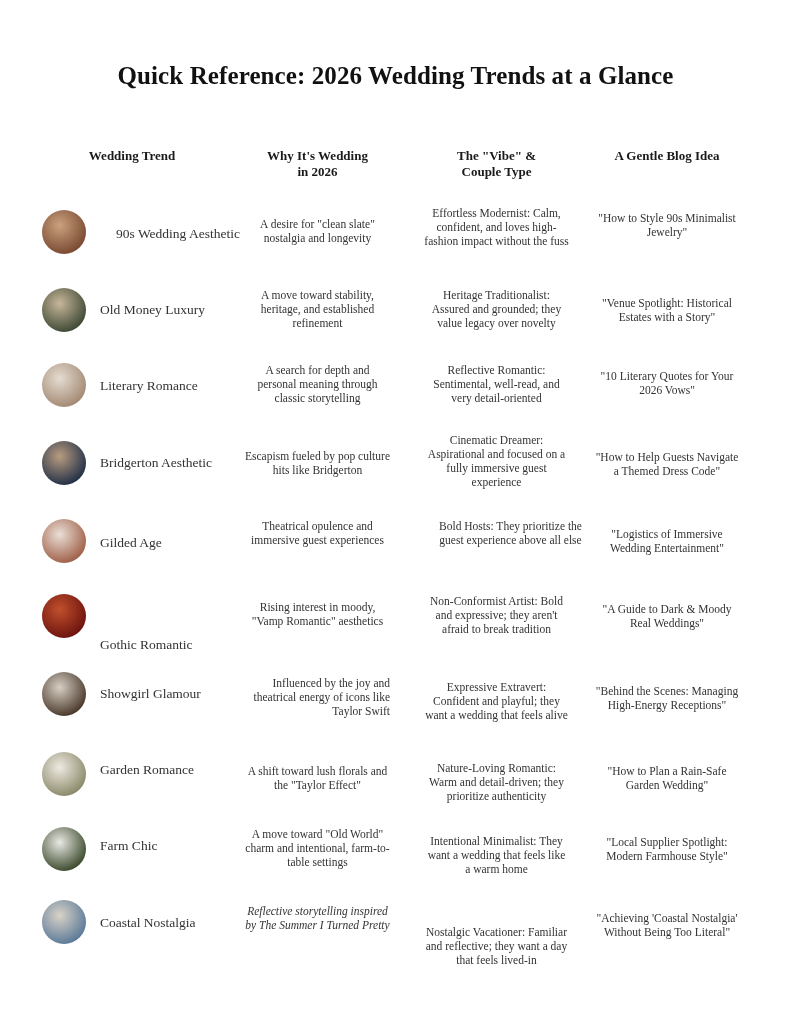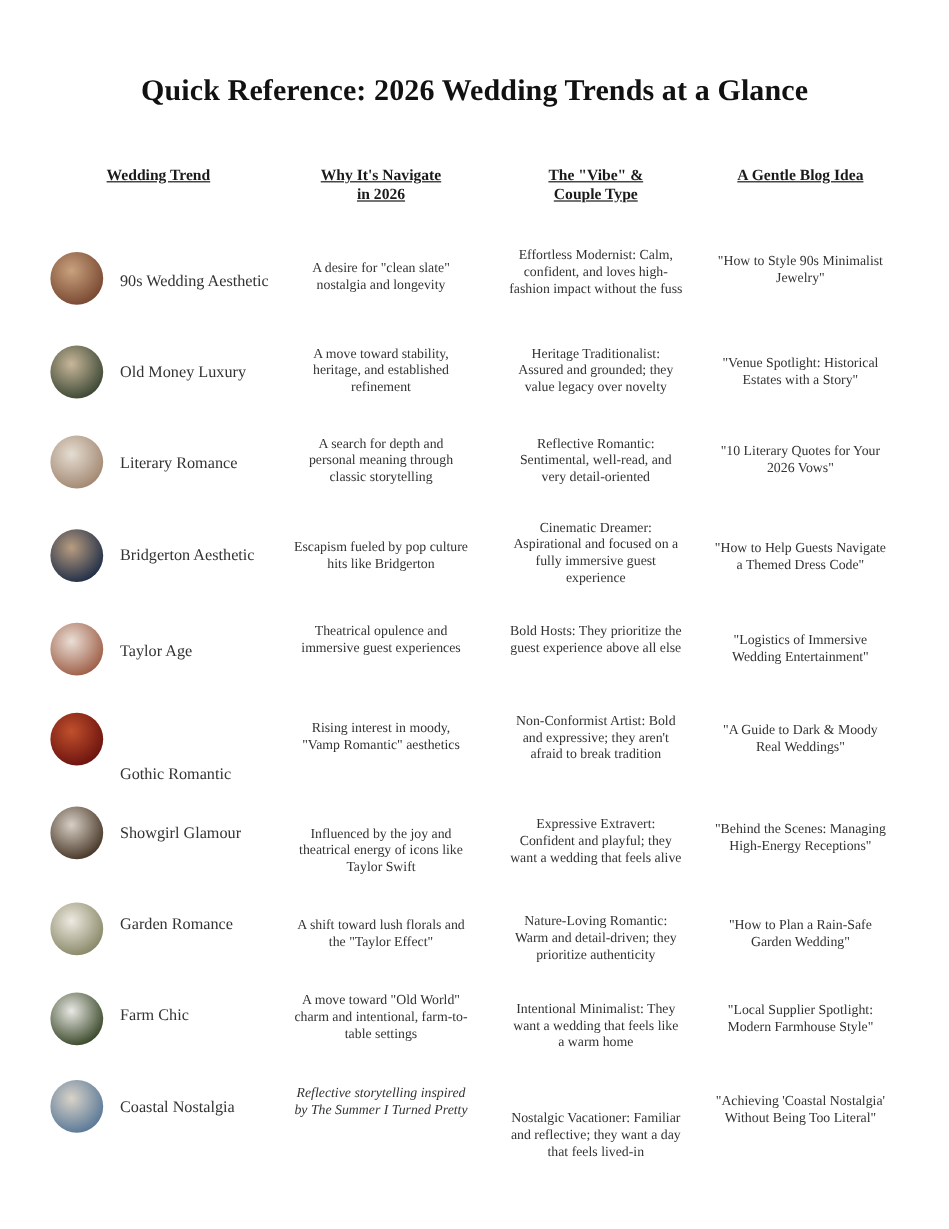--- a/index.html
+++ b/index.html
@@ -1,46 +1,46 @@
 <!DOCTYPE html>
 <html><head>
 <meta charset="utf-8">
 <style>
   html, body { margin: 0; padding: 0; background: #ffffff; }
   body { width: 791px; height: 1024px; position: relative; overflow: hidden; color: #2a2a2a; font-family: "DejaVu Serif", "Liberation Serif", serif; }
   .title { position: absolute; top: 62px; left: 0; width: 791px; text-align: center; font-family: "Liberation Serif", serif; font-weight: bold; font-size: 25px; color: #111; letter-spacing: 0.1px; }
-  .hdr { position: absolute; top: 138px; font-family: "Liberation Serif", serif; font-weight: bold; font-size: 13px; color: #1a1a1a; text-align: center; line-height: 16px; text-decoration: underline; }
+  .hdr { position: absolute; top: 148px; font-family: "Liberation Serif", serif; font-weight: bold; font-size: 13px; color: #1a1a1a; text-align: center; line-height: 16px; }
   .row { position: absolute; left: 0; width: 791px; }
   .avatar { position: absolute; left: 42px; width: 44px; height: 44px; border-radius: 50%; overflow: hidden; }
   .trend { position: absolute; left: 100px; font-family: "Liberation Serif", serif; font-size: 13.5px; color: #333; white-space: nowrap; }
   .cell { position: absolute; text-align: center; font-family: "Liberation Serif", serif; font-size: 11.5px; line-height: 14px; color: #333; }
   .c2 { left: 245px; width: 145px; }
   .c3 { left: 424px; width: 145px; }
   .c4 { left: 592px; width: 150px; }
 </style>
 </head>
 <body>
 
 <div class="title">Quick Reference: 2026 Wedding Trends at a Glance</div>
 
 <div class="hdr" style="left:72px;width:120px;">Wedding Trend</div>
 <div class="hdr" style="left:245px;width:145px;">
-  <div>Why It's Navigate</div>
+  <div>Why It's Wedding</div>
   <div>in 2026</div>
 </div>
 <div class="hdr" style="left:424px;width:145px;">
   <div>The "Vibe" &amp;</div>
   <div>Couple Type</div>
 </div>
 <div class="hdr" style="left:592px;width:150px;">A Gentle Blog Idea</div>
 
 <div id="rows">
     <div class="row" style="top: 210px;">
       <div class="avatar" style="top: 0px; background: radial-gradient(circle at 40% 35%, rgb(201, 162, 127) 0%, rgb(122, 74, 50) 75%);"></div>
-      <div class="trend" style="top: 16px;">90s Wedding Aesthetic</div>
+      <div class="trend" style="top: 16px; margin-left: 16px;">90s Wedding Aesthetic</div>
       <div class="cell c2" style="top: 7px;">A desire for "clean slate" nostalgia and longevity</div>
       <div class="cell c3" style="top: -4px;">Effortless Modernist: Calm, confident, and loves high-fashion impact without the fuss</div>
       <div class="cell c4" style="top: 1px;">"How to Style 90s Minimalist Jewelry"</div>
     </div>
     <div class="row" style="top: 288px;">
       <div class="avatar" style="top: 0px; background: radial-gradient(circle at 40% 35%, rgb(200, 183, 154) 0%, rgb(63, 74, 54) 75%);"></div>
       <div class="trend" style="top: 14px;">Old Money Luxury</div>
       <div class="cell c2" style="top: 0px;">A move toward stability, heritage, and established refinement</div>
       <div class="cell c3" style="top: 0px;">Heritage Traditionalist: Assured and grounded; they value legacy over novelty</div>
       <div class="cell c4" style="top: 8px;">"Venue Spotlight: Historical Estates with a Story"</div>
@@ -54,36 +54,36 @@
     </div>
     <div class="row" style="top: 441px;">
       <div class="avatar" style="top: 0px; background: radial-gradient(circle at 40% 35%, rgb(185, 156, 128) 0%, rgb(35, 49, 72) 75%);"></div>
       <div class="trend" style="top: 14px;">Bridgerton Aesthetic</div>
       <div class="cell c2" style="top: 8px;">Escapism fueled by pop culture hits like Bridgerton</div>
       <div class="cell c3" style="top: -8px;">Cinematic Dreamer: Aspirational and focused on a fully immersive guest experience</div>
       <div class="cell c4" style="top: 9px;">"How to Help Guests Navigate a Themed Dress Code"</div>
     </div>
     <div class="row" style="top: 519px;">
       <div class="avatar" style="top: 0px; background: radial-gradient(circle at 40% 35%, rgb(234, 223, 214) 0%, rgb(160, 97, 74) 75%);"></div>
-      <div class="trend" style="top: 16px;">Taylor Age</div>
+      <div class="trend" style="top: 16px;">Gilded Age</div>
       <div class="cell c2" style="top: 0px;">Theatrical opulence and immersive guest experiences</div>
-      <div class="cell c3" style="top: 0px;">Bold Hosts: They prioritize the guest experience above all else</div>
+      <div class="cell c3" style="top: 0px; margin-left: 14px;">Bold Hosts: They prioritize the guest experience above all else</div>
       <div class="cell c4" style="top: 8px;">"Logistics of Immersive Wedding Entertainment"</div>
     </div>
     <div class="row" style="top: 594px;">
       <div class="avatar" style="top: 0px; background: radial-gradient(circle at 40% 35%, rgb(192, 80, 44) 0%, rgb(110, 20, 16) 75%);"></div>
       <div class="trend" style="top: 15px; margin-top: 28px;">Gothic Romantic</div>
       <div class="cell c2" style="top: 6px;">Rising interest in moody, "Vamp Romantic" aesthetics</div>
       <div class="cell c3" style="top: 0px;">Non-Conformist Artist: Bold and expressive; they aren't afraid to break tradition</div>
       <div class="cell c4" style="top: 8px;">"A Guide to Dark &amp; Moody Real Weddings"</div>
     </div>
     <div class="row" style="top: 672px;">
       <div class="avatar" style="top: 0px; background: radial-gradient(circle at 40% 35%, rgb(216, 207, 196) 0%, rgb(74, 58, 44) 75%);"></div>
       <div class="trend" style="top: 14px; text-align: right;">Showgirl Glamour</div>
-      <div class="cell c2" style="top: 16px;">Influenced by the joy and theatrical energy of icons like Taylor Swift</div>
+      <div class="cell c2" style="top: 4px; text-align: right;">Influenced by the joy and theatrical energy of icons like Taylor Swift</div>
       <div class="cell c3" style="top: 8px; font-family: Liberation Serif, serif;">Expressive Extravert: Confident and playful; they want a wedding that feels alive</div>
       <div class="cell c4" style="top: 12px;">"Behind the Scenes: Managing High-Energy Receptions"</div>
     </div>
     <div class="row" style="top: 752px;">
       <div class="avatar" style="top: 0px; background: radial-gradient(circle at 40% 35%, rgb(239, 234, 226) 0%, rgb(139, 138, 106) 75%);"></div>
       <div class="trend" style="top: 10px;">Garden Romance</div>
       <div class="cell c2" style="top: 12px;">A shift toward lush florals and the "Taylor Effect"</div>
       <div class="cell c3" style="top: 9px;">Nature-Loving Romantic: Warm and detail-driven; they prioritize authenticity</div>
       <div class="cell c4" style="top: 12px;">"How to Plan a Rain-Safe Garden Wedding"</div>
     </div>

